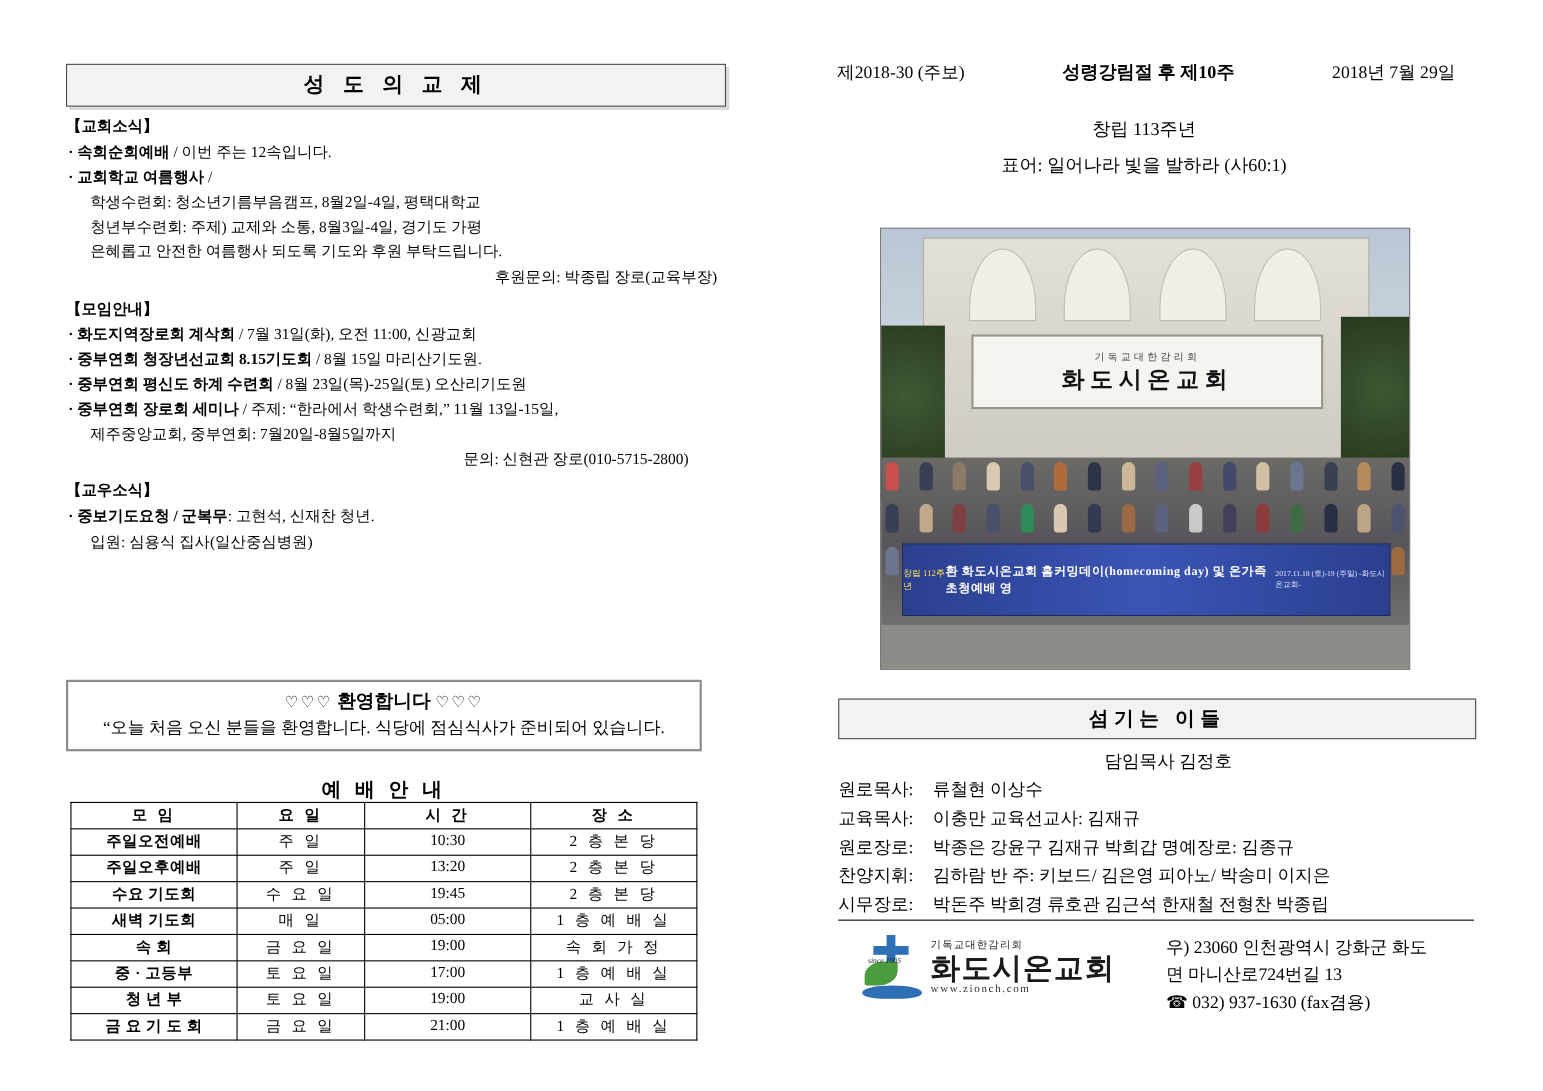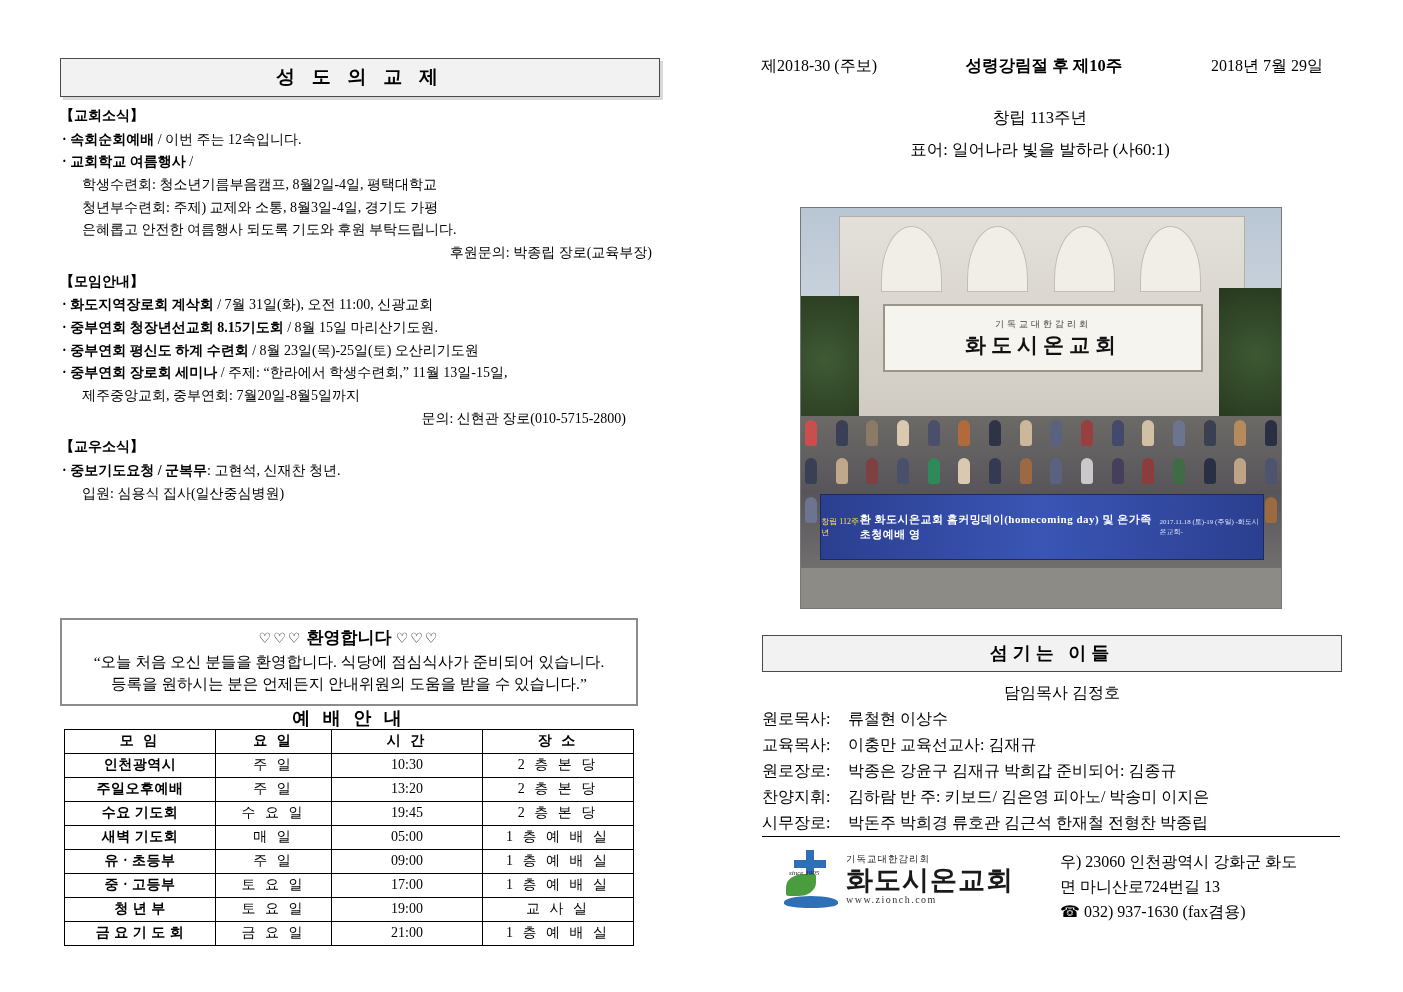--- a/index.html
+++ b/index.html
@@ -355,36 +355,35 @@
     </div>
   </div>
 
   <div class="welcome-box">
     <div class="welcome-title">
       <span class="hearts">♡♡♡</span>
       <span>환영합니다</span>
       <span class="hearts">♡♡♡</span>
     </div>
     <div class="welcome-text">“오늘 처음 오신 분들을 환영합니다. 식당에 점심식사가 준비되어 있습니다.</div>
-    <div class="welcome-text">등록을 원하시는 분은 언제든지 안내위원의 도움을 받을 수 있습니다.”</div>
   </div>
 
   <div class="worship-head">예 배 안 내</div>
   <table class="worship">
     <thead>
       <tr>
         <th>모  임</th>
         <th>요  일</th>
         <th>시  간</th>
         <th>장  소</th>
       </tr>
     </thead>
     <tbody>
       <tr>
-        <td class="c0">인천광역시</td>
+        <td class="c0">주일오전예배</td>
         <td class="c1">주   일</td>
         <td class="c2">10:30</td>
         <td class="c3">2  층  본  당</td>
       </tr>
       <tr>
         <td class="c0">주일오후예배</td>
         <td class="c1">주   일</td>
         <td class="c2">13:20</td>
         <td class="c3">2  층  본  당</td>
       </tr>
@@ -394,24 +393,24 @@
         <td class="c2">19:45</td>
         <td class="c3">2  층  본  당</td>
       </tr>
       <tr>
         <td class="c0">새벽 기도회</td>
         <td class="c1">매  일</td>
         <td class="c2">05:00</td>
         <td class="c3">1 층 예 배 실</td>
       </tr>
       <tr>
-        <td class="c0">유 · 초등부</td>
-        <td class="c1">주   일</td>
-        <td class="c2">09:00</td>
-        <td class="c3">1 층 예 배 실</td>
+        <td class="c0">속         회</td>
+        <td class="c1">금 요 일</td>
+        <td class="c2">19:00</td>
+        <td class="c3">속  회  가  정</td>
       </tr>
       <tr>
         <td class="c0">중 · 고등부</td>
         <td class="c1">토 요 일</td>
         <td class="c2">17:00</td>
         <td class="c3">1 층 예 배 실</td>
       </tr>
       <tr>
         <td class="c0">청  년  부</td>
         <td class="c1">토 요 일</td>
@@ -519,21 +518,21 @@
   <div class="servants-bar">섬기는  이들</div>
   <div class="servants-body">
     <div class="ctr">담임목사 김정호</div>
     <div class="row">
       <span class="lbl">원로목사:</span><span>류철현 이상수</span>
     </div>
     <div class="row">
       <span class="lbl">교육목사:</span><span>이충만         교육선교사: 김재규</span>
     </div>
     <div class="row">
-      <span class="lbl">원로장로:</span><span>박종은 강윤구 김재규 박희갑    준비되어: 김종규</span>
+      <span class="lbl">원로장로:</span><span>박종은 강윤구 김재규 박희갑    명예장로: 김종규</span>
     </div>
     <div class="row">
       <span class="lbl">찬양지휘:</span><span>김하람  반  주: 키보드/ 김은영  피아노/ 박송미 이지은</span>
     </div>
     <div class="row">
       <span class="lbl">시무장로:</span><span>박돈주 박희경 류호관 김근석 한재철 전형찬 박종립</span>
     </div>
   </div>
 
   <div class="hr-line"></div>

